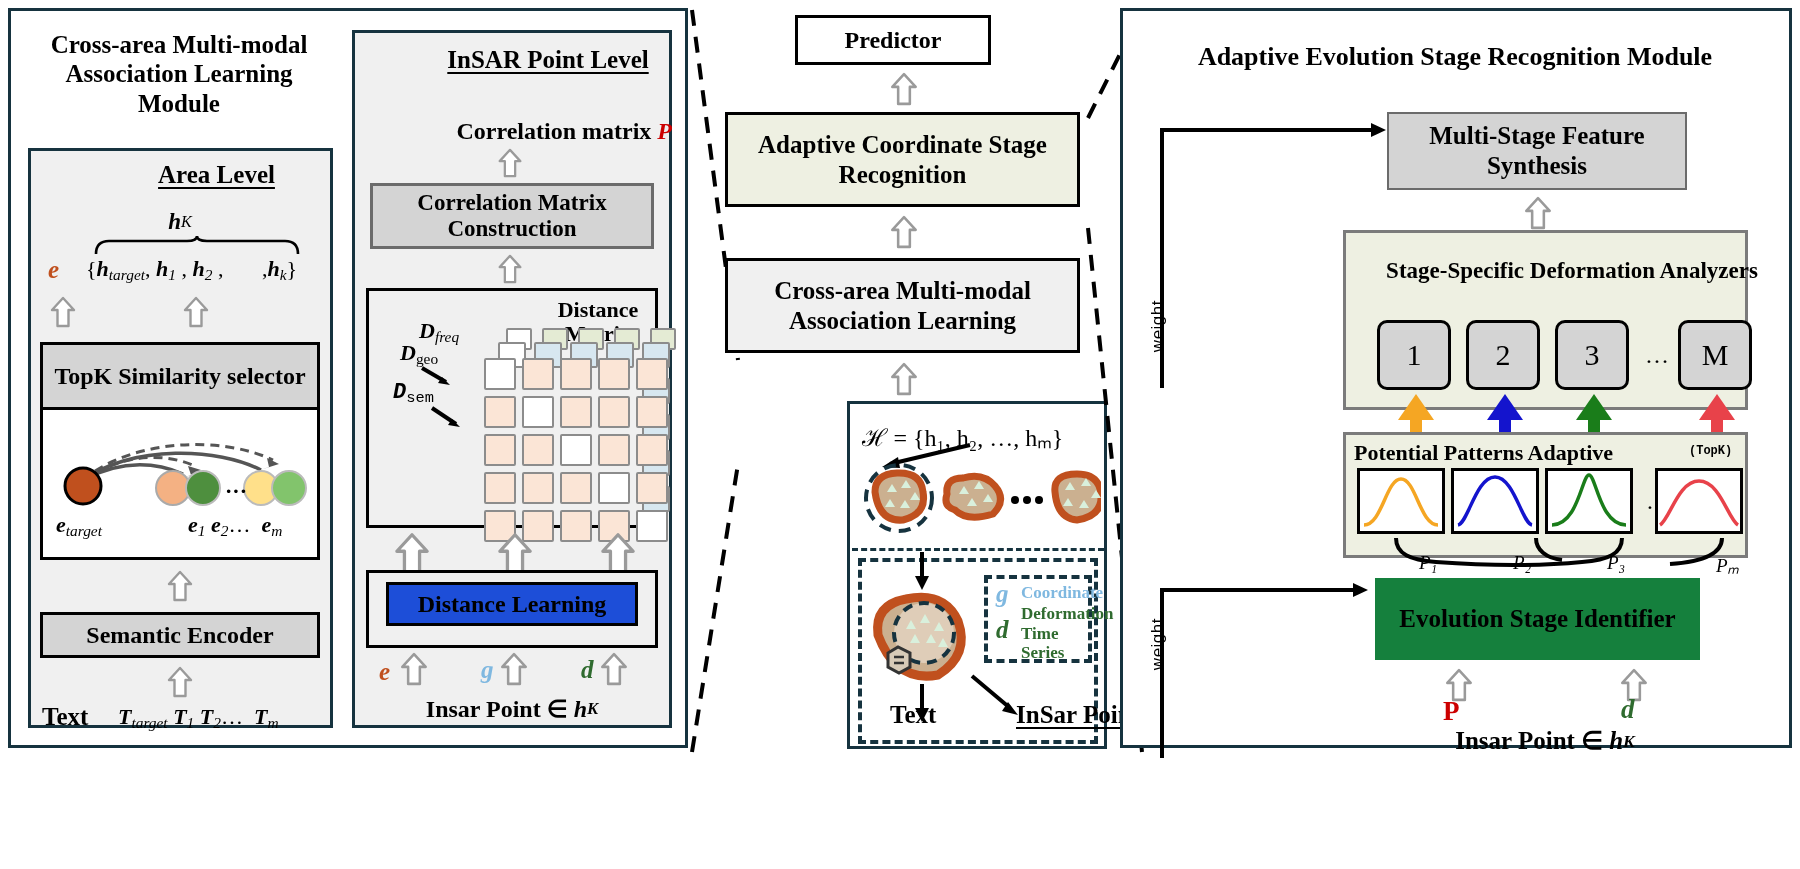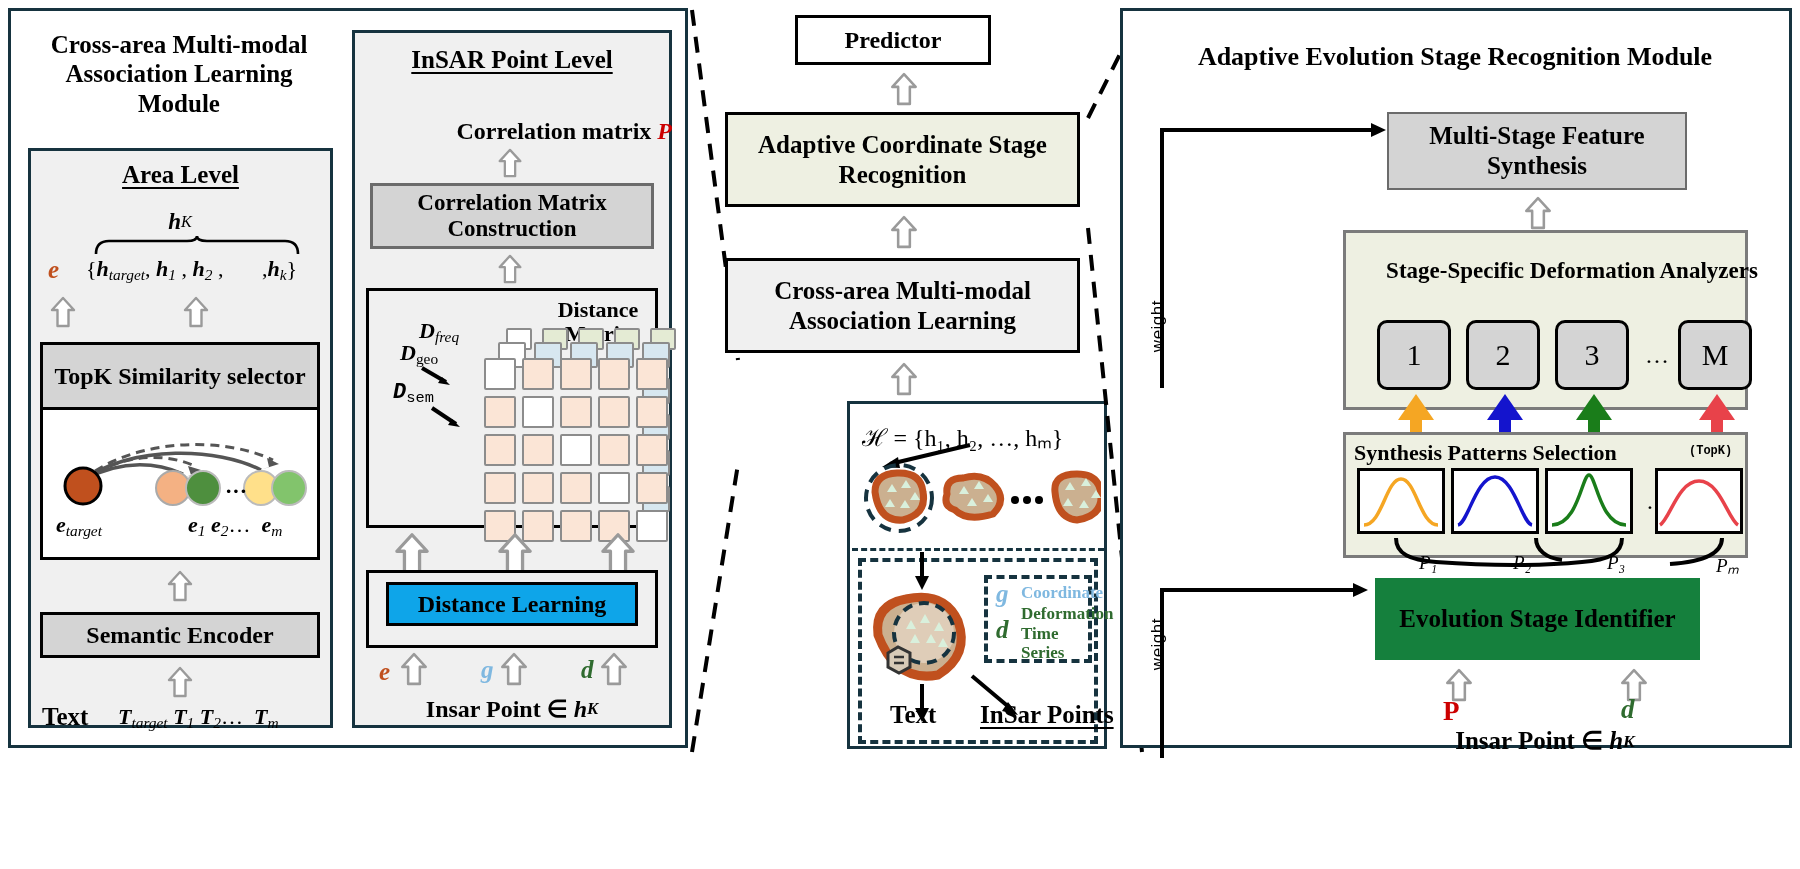--- a/index.html
+++ b/index.html
@@ -11,21 +11,21 @@
   .outer-panel{border:3px solid #16333f;background:#ffffff;box-sizing:border-box;}
   .sub-panel{border:3px solid #16333f;background:#f0f0f0;box-sizing:border-box;}
   .thin-panel{border:3px solid #000;background:#f0f0f0;box-sizing:border-box;}
   .grey-box{border:2px solid #6b6b6b;background:#d4d4d4;box-sizing:border-box;}
   .olive-box{border:3px solid #000;background:#eef0e2;box-sizing:border-box;}
   .olive-box2{border:3px solid #7b7b7b;background:#eef0e2;box-sizing:border-box;}
   .plain-box{border:3px solid #000;background:#ffffff;box-sizing:border-box;}
   .lgrey-box{border:0;background:#15803d;box-sizing:border-box;}
 
   .ttl{font-weight:bold;line-height:1.18;color:#000;}
-  .uline{text-decoration:underline;text-underline-offset:4px;}
+  .uline{text-decoration:underline;text-underline-offset:4px;padding-left:36px;}
 
   
   .uparrow{position:absolute;}
   .uparrow svg{display:block;}
   .hdash{position:absolute;border-top:3px dashed #16333f;}
   .sq{position:absolute;box-sizing:border-box;border:2px solid #8c8c8c;border-radius:2px;}
 
   .weightlbl{position:absolute;writing-mode:vertical-rl;transform:rotate(180deg);
      font-family:"Liberation Sans",sans-serif;font-size:17px;color:#000;letter-spacing:.5px;}
 
@@ -227,21 +227,21 @@
       <path d="M13 2 L24 14 L18.5 14 L18.5 30 L7.5 30 L7.5 14 L2 14 Z" fill="#ffffff" stroke="#9a9a9a" stroke-width="2.4" stroke-linejoin="round"></path>
     </svg>
   </div>
 <div class="uparrow" style="left:600px;top:532px;">
   <svg width="36" height="44" viewBox="0 0 26 32">
       <path d="M13 2 L24 14 L18.5 14 L18.5 30 L7.5 30 L7.5 14 L2 14 Z" fill="#ffffff" stroke="#9a9a9a" stroke-width="2.4" stroke-linejoin="round"></path>
     </svg>
   </div>
 
 <div class="abs" style="left:366px;top:570px;width:292px;height:78px;border:3px solid #000;box-sizing:border-box;background:#f0f0f0;"></div>
-<div class="abs ctr ttl" style="left:386px;top:582px;width:252px;height:44px;background:#0ea5e9;border:3px solid #000;box-sizing:border-box;font-size:24px;">Distance Learning</div>
+<div class="abs ctr ttl" style="left:386px;top:582px;width:252px;height:44px;background:#1d4ed8;border:3px solid #000;box-sizing:border-box;font-size:24px;">Distance Learning</div>
 
 <div class="uparrow" style="left:400px;top:652px;">
   <svg width="28" height="34" viewBox="0 0 26 32">
       <path d="M13 2 L24 14 L18.5 14 L18.5 30 L7.5 30 L7.5 14 L2 14 Z" fill="#ffffff" stroke="#9a9a9a" stroke-width="2.4" stroke-linejoin="round"></path>
     </svg>
   </div>
 <div class="uparrow" style="left:500px;top:652px;">
   <svg width="28" height="34" viewBox="0 0 26 32">
       <path d="M13 2 L24 14 L18.5 14 L18.5 30 L7.5 30 L7.5 14 L2 14 Z" fill="#ffffff" stroke="#9a9a9a" stroke-width="2.4" stroke-linejoin="round"></path>
     </svg>
@@ -409,21 +409,21 @@
     <rect x="228" y="22" width="12" height="50" fill="#1a7d1a"></rect>
     <polygon points="234,2 252,28 216,28" fill="#1a7d1a"></polygon>
   </g>
   <g>
     <rect x="351" y="22" width="12" height="50" fill="#e8424a"></rect>
     <polygon points="357,2 375,28 339,28" fill="#e8424a"></polygon>
   </g>
 </svg>
 
 <div class="abs olive-box2" style="left:1343px;top:432px;width:405px;height:126px;"></div>
-<div class="abs ttl" style="left:1354px;top:440px;font-size:22px;white-space:nowrap;">Synthesis Patterns Selection</div>
+<div class="abs ttl" style="left:1354px;top:440px;font-size:22px;white-space:nowrap;">Potential Patterns Adaptive</div>
 <div class="abs ttl" style="left:1689px;top:444px;font-size:12px;font-family:Liberation Mono, monospace;">(TopK)</div>
 
 <div class="abs curvebox" style="left:1357px;top:468px;width:88px;height:66px;">
   <svg width="82" height="60" viewBox="0 0 82 60">
       <path d="M4 54 C22 54, 26 8, 41 8 C56 8, 60 54, 78 54" fill="none" stroke="#f5a623" stroke-width="3.5"></path>
     </svg></div>
 <div class="abs curvebox" style="left:1451px;top:468px;width:88px;height:66px;">
   <svg width="82" height="60" viewBox="0 0 82 60">
       <path d="M4 54 C14 52, 22 6, 41 6 C60 6, 68 52, 78 54" fill="none" stroke="#1414cd" stroke-width="3.5"></path>
     </svg></div>

